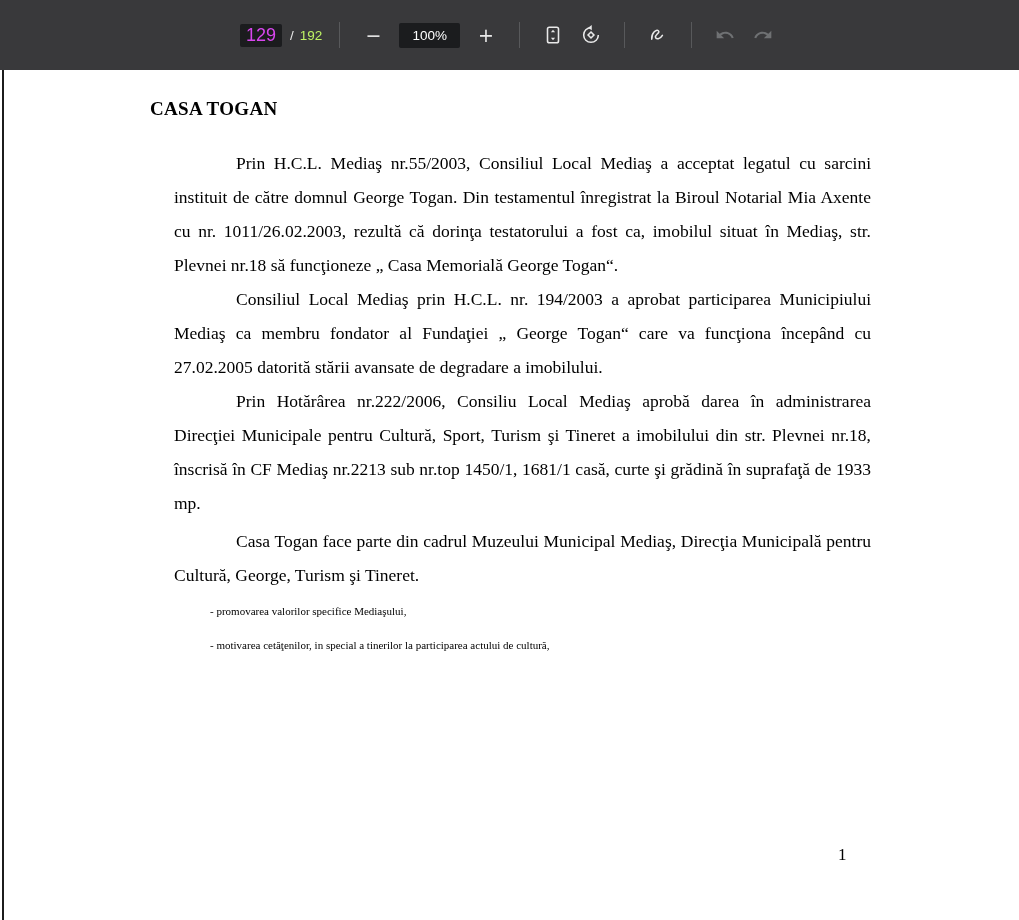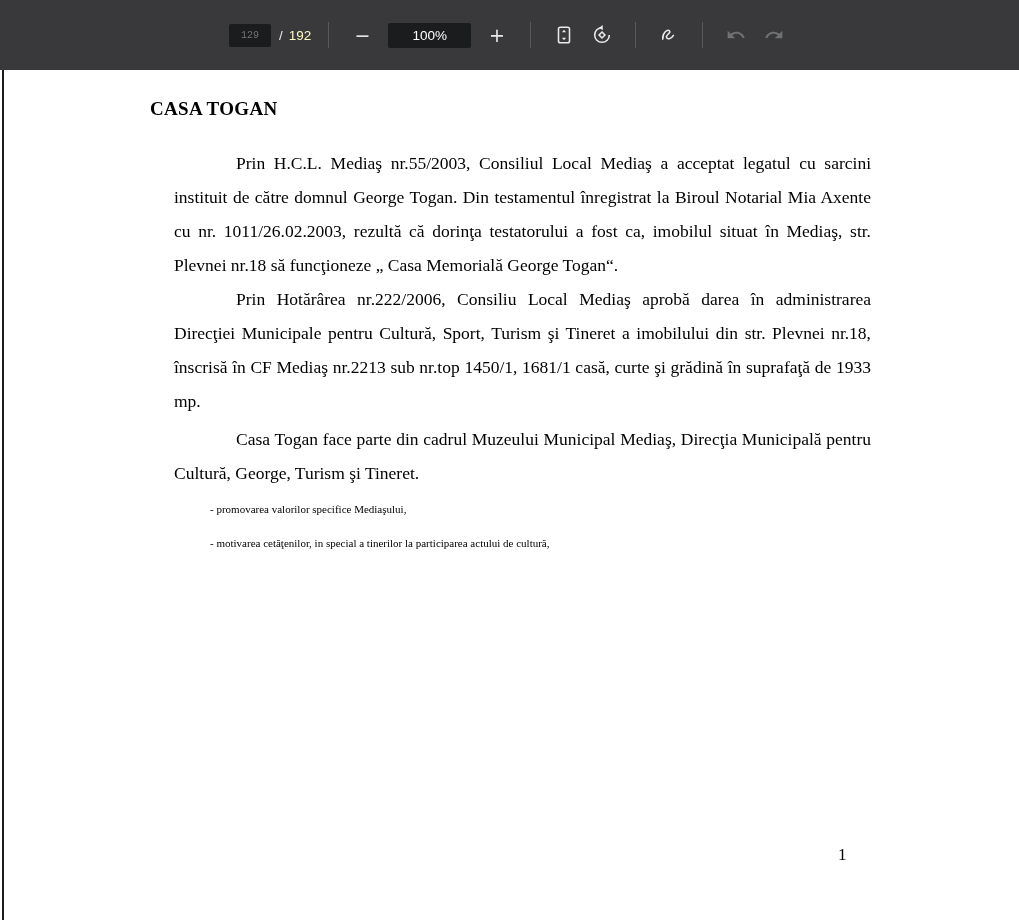--- a/index.html
+++ b/index.html
@@ -9,36 +9,36 @@
   
   .toolbar {
     height:70px; background:#39393b;
     display:flex; align-items:center; justify-content:center;
     position:relative;
   }
   .controls { display:flex; align-items:center; }
   .page-group { display:flex; align-items:center; color:#e9e9e9; font-size:13.5px; }
   .dark-input {
     width:42px; height:23px; background:#1b1c1e; border:none; border-radius:2px;
-    color:#737373; font-size:10px; text-align:center;
-    font-family:Liberation Mono, monospace;
+    color:#d946ef; font-size:18px; text-align:center;
+    font-family:Liberation Sans, sans-serif;
   }
   .page-sep { margin:0 6px 0 8px; color:#e9e9e9; }
-  .page-total { color:#fef9c3; }
+  .page-total { color:#bef264; }
   .divider { width:1px; height:26px; background:#58595b; margin:0 17px; }
   .tb-btn {
     background:transparent; border:none; cursor:pointer;
     width:32px; height:34px; display:flex; align-items:center; justify-content:center;
     color:#e9e9e9; border-radius:50%;
   }
   .zoom-glyph { font-size:19px; line-height:1; color:#e9e9e9; font-family:"DejaVu Sans", sans-serif; }
   .zoom-box {
     min-width:45px; height:25px; background:#1b1c1e; border-radius:2px;
     color:#ffffff; font-size:13.5px; display:flex; align-items:center; justify-content:center;
-    margin:0 10px; padding:0 24px;
+    margin:0 10px; padding:0 13px;
   }
   .mr6 { margin-right:6px; }
   .icon-stroke { stroke:#e9e9e9; fill:none; stroke-width:1.7; }
   .disabled-fill { fill:#6f7173; }
 
   
   .viewer { position:relative; height:906px; background:#ffffff; overflow:hidden; }
   .page-edge-line { position:absolute; left:2px; top:0; bottom:0; width:2px; background:#1c1c1c; }
   .page {
     position:absolute; left:0; top:0; right:0; bottom:0;
@@ -130,20 +130,21 @@
   </div>
 </div>
 
 <div class="viewer">
   <div class="page-edge-line"></div>
 
   <div class="page">
     <div class="doc-title">CASA TOGAN</div>
 
     <p class="para">Prin H.C.L. Mediaş nr.55/2003, Consiliul Local Mediaş a acceptat legatul cu sarcini instituit de către domnul George Togan. Din testamentul înregistrat la Biroul Notarial Mia Axente cu nr. 1011/26.02.2003, rezultă că dorinţa testatorului a fost ca, imobilul situat în Mediaş, str. Plevnei nr.18 să funcţioneze „ Casa Memorială George Togan“.</p>
+    <p class="para">Consiliul Local Mediaş prin H.C.L. nr. 194/2003 a aprobat participarea Municipiului Mediaş ca membru fondator al Fundaţiei „ George Togan“ care va funcţiona începând cu 27.02.2005 datorită stării avansate de degradare a imobilului.</p>
     <p class="para">Prin Hotărârea nr.222/2006, Consiliu Local Mediaş aprobă darea în administrarea Direcţiei Municipale pentru Cultură, Sport, Turism şi Tineret a imobilului din str. Plevnei nr.18, înscrisă în CF Mediaş nr.2213 sub nr.top 1450/1, 1681/1 casă, curte şi grădină în suprafaţă de 1933 mp.</p>
     <p class="para pre-gap">Casa Togan face parte din cadrul Muzeului Municipal Mediaş, Direcţia Municipală pentru Cultură, George, Turism şi Tineret.</p>
 
     <div class="bullets">
       <div class="bullet-line">-  promovarea valorilor specifice Mediaşului,</div>
       <div class="bullet-line">- motivarea cetăţenilor, in special a tinerilor la participarea actului de cultură,</div>
     </div>
 
     <div class="page-num">1</div>
   </div>

